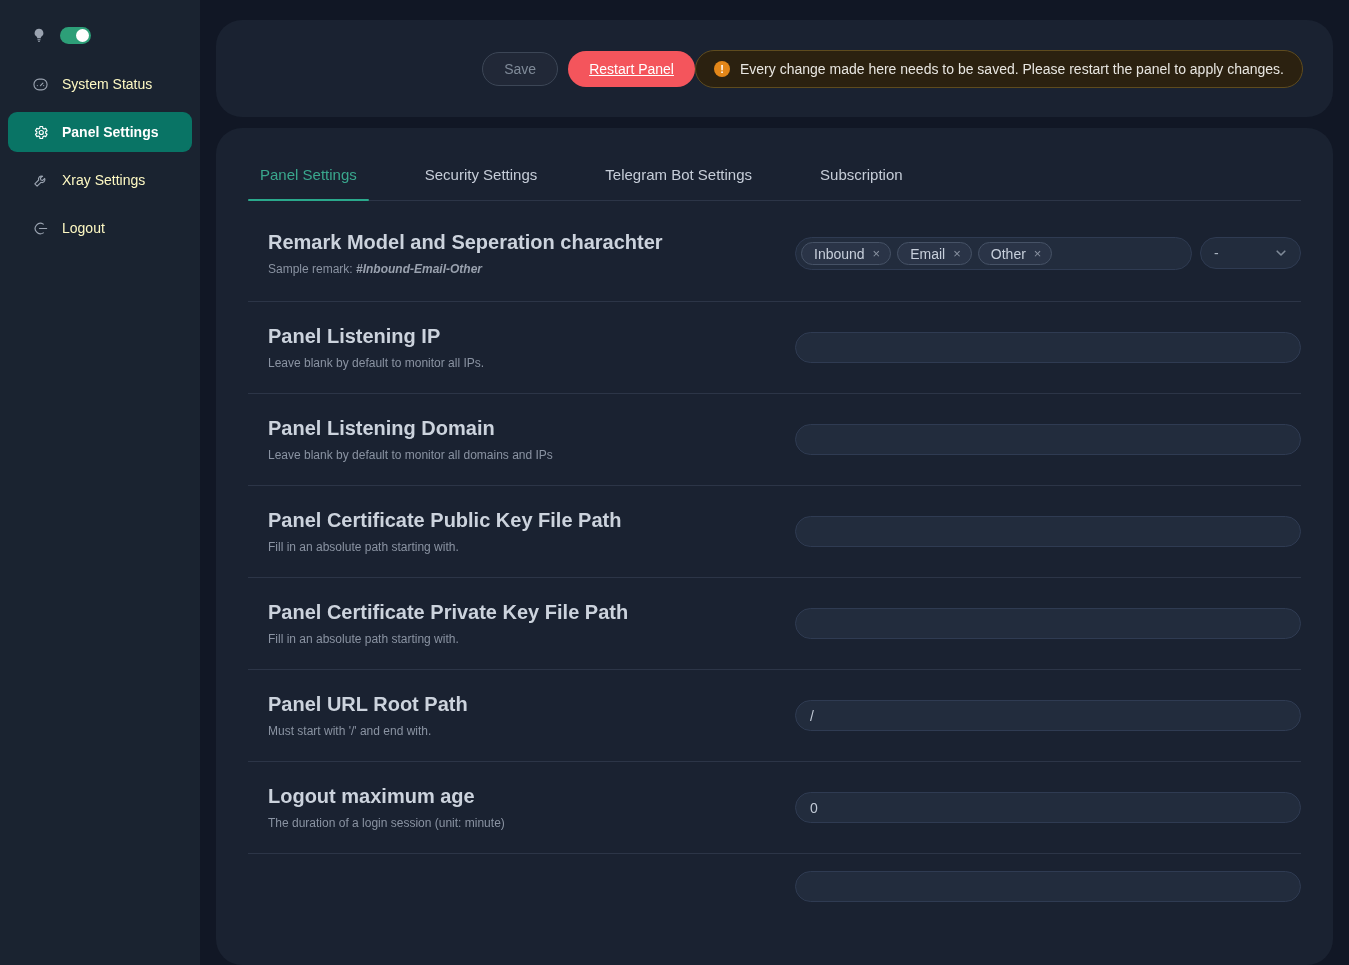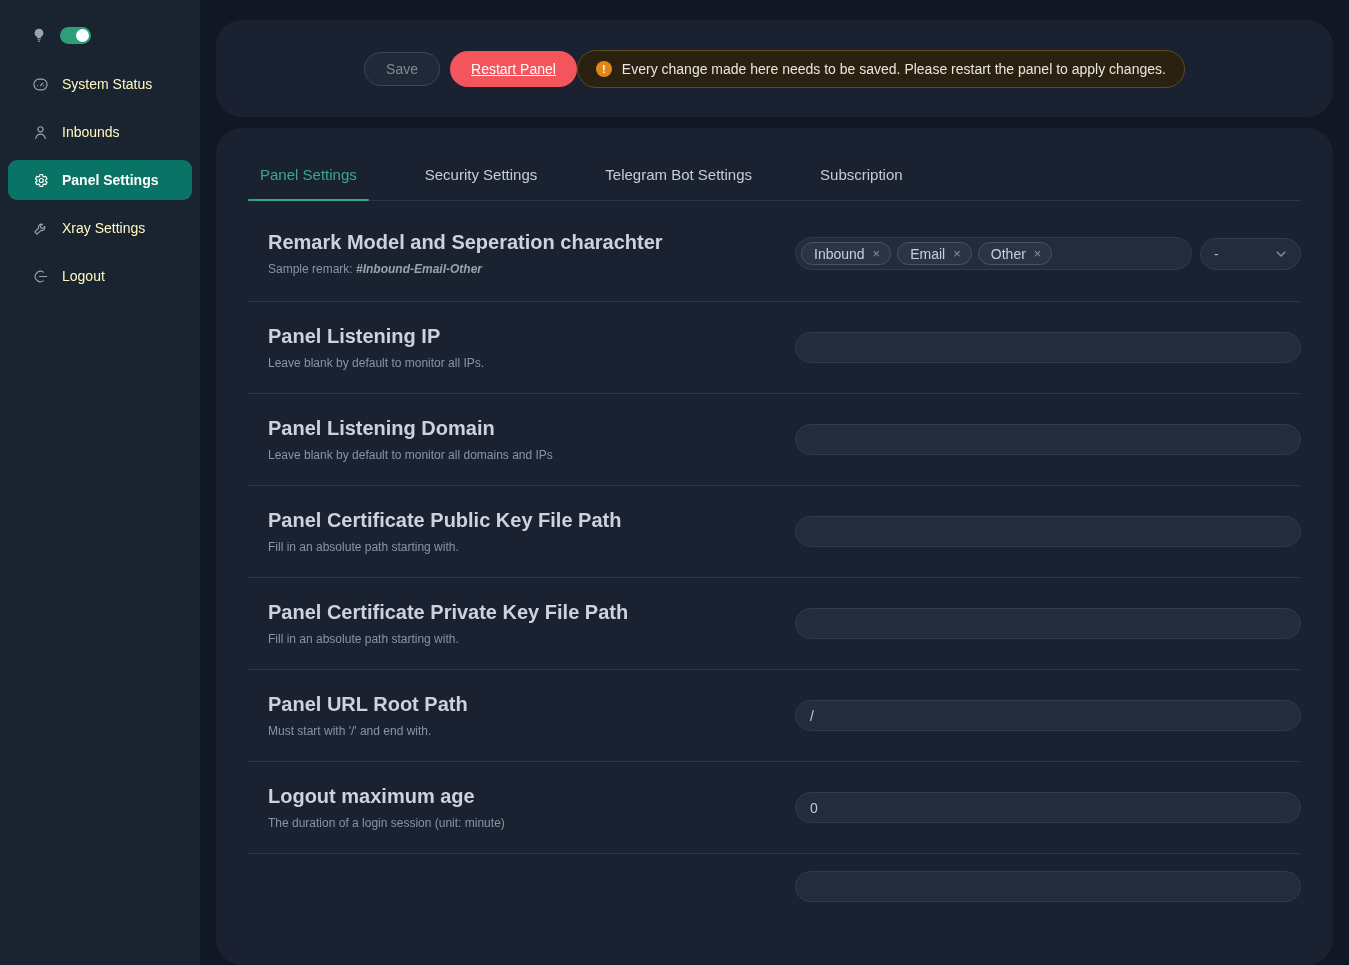--- a/index.html
+++ b/index.html
@@ -27,21 +27,21 @@
   .nav-item svg { width: 17px; height: 17px; stroke: #9aa3b0; fill: none; stroke-width: 1.6; stroke-linecap: round; stroke-linejoin: round; }
   .nav-item.active { background: #097465; color: #ffffff; font-weight: bold; }
   .nav-item.active svg { stroke: #ffffff; }
   .bulb svg { fill: #9aa3b0; }
 
   
   .main { flex: 1; padding: 20px 16px 0; display: flex; flex-direction: column; overflow: hidden; }
   .card { background: #1a2231; border-radius: 26px; }
 
   
-  .toolbar-card { height: 97px; flex-shrink: 0; display: flex; align-items: center; justify-content: center; padding: 0 30px; margin-bottom: 11px; }
+  .toolbar-card { height: 97px; flex-shrink: 0; display: flex; align-items: center; justify-content: flex-end; padding: 0 30px; margin-bottom: 11px; }
   .btns { display: flex; align-items: center; gap: 10px; }
   .btn { font-family: inherit; font-size: 14px; cursor: pointer; }
   .btn-save {
     height: 34px; padding: 0 21px; border-radius: 17px;
     background: rgba(255,255,255,0.03); border: 1px solid #3c4656; color: #7f8a98; cursor: not-allowed;
   }
   .btn-restart { height: 36px; padding: 0 21px; border-radius: 18px; background: #f4555c; border: none; color: #fff; text-decoration: underline; }
   .alert {
     height: 38px; border-radius: 19px; background: #2b2110; border: 1px solid #5e4b1e;
     display: flex; align-items: center; gap: 10px; padding: 0 18px; font-size: 14px; color: #e8e6e1;
@@ -58,21 +58,21 @@
   .tab.active { color: #3aa78d; }
   .tab.active::after { content: ""; position: absolute; left: 0; right: 0; bottom: -1px; height: 2px; background: #2aa98c; border-radius: 1px; }
 
   .form-row { display: flex; align-items: center; justify-content: space-between; border-bottom: 1px solid #2c3547; padding: 23px 0; }
   .form-row.first { padding-top: 30px; padding-bottom: 25px; }
   .form-row.partial { border-bottom: none; padding-top: 17px; }
   .row-info { padding-left: 20px; max-width: 500px; }
   .row-title { font-size: 20px; font-weight: bold; color: #ccd3dd; }
   .row-desc { font-size: 12px; color: #8a93a2; margin-top: 8px; }
   .row-desc .sample { font-style: italic; font-weight: bold; color: #99a1ae; }
-  .row-control { width: 506px; flex-shrink: 0; display: flex; gap: 8px; align-items: flex-end; }
+  .row-control { width: 506px; flex-shrink: 0; display: flex; gap: 8px; align-items: flex-start; }
 
   .text-input {
     width: 100%; height: 31px; border-radius: 16px; background: #222c3d; border: 1px solid #2f3b52;
     color: #c2cad6; font-size: 14px; padding: 0 14px; font-family: inherit; outline: none;
   }
   .tags-box {
     flex: 1; height: 33px; border-radius: 17px; background: #222c3d; border: 1px solid #2f3b52;
     display: flex; align-items: center; gap: 6px; padding: 0 5px; cursor: text;
   }
   .tag {
@@ -103,29 +103,20 @@
   <nav class="nav">
     <div class="nav-item">
       <span class="nav-icon">
         <svg viewBox="0 0 24 24">
             <rect x="2.8" y="4.5" width="18.4" height="15" rx="7.2"></rect>
             <path d="M12 13.5l3.4-3.4"></path>
             <path d="M7.5 13.5h.01M16.5 13.5h.01"></path>
           </svg>
       </span>
       <span>System Status</span>
-    </div>
-    <div class="nav-item">
-      <span class="nav-icon">
-        <svg viewBox="0 0 24 24">
-            <circle cx="12" cy="7.5" r="3.6"></circle>
-            <path d="M5.2 20.5c.9-4 3.5-6.2 6.8-6.2s5.9 2.2 6.8 6.2"></path>
-          </svg>
-      </span>
-      <span>Inbounds</span>
     </div>
     <div class="nav-item active">
       <span class="nav-icon">
         <svg viewBox="0 0 24 24">
             <path d="M19.3 13a7.6 7.6 0 0 0 0-2l2-1.5-1.9-3.3-2.3.9a7.6 7.6 0 0 0-1.8-1L15 3.6h-3.8l-.3 2.5a7.6 7.6 0 0 0-1.8 1l-2.3-.9L4.9 9.5l2 1.5a7.6 7.6 0 0 0 0 2l-2 1.5 1.9 3.3 2.3-.9a7.6 7.6 0 0 0 1.8 1l.3 2.5H15l.3-2.5a7.6 7.6 0 0 0 1.8-1l2.3.9 1.9-3.3-2-1.5z"></path>
             <circle cx="13.1" cy="12" r="2.9"></circle>
           </svg>
       </span>
       <span>Panel Settings</span>
     </div>

